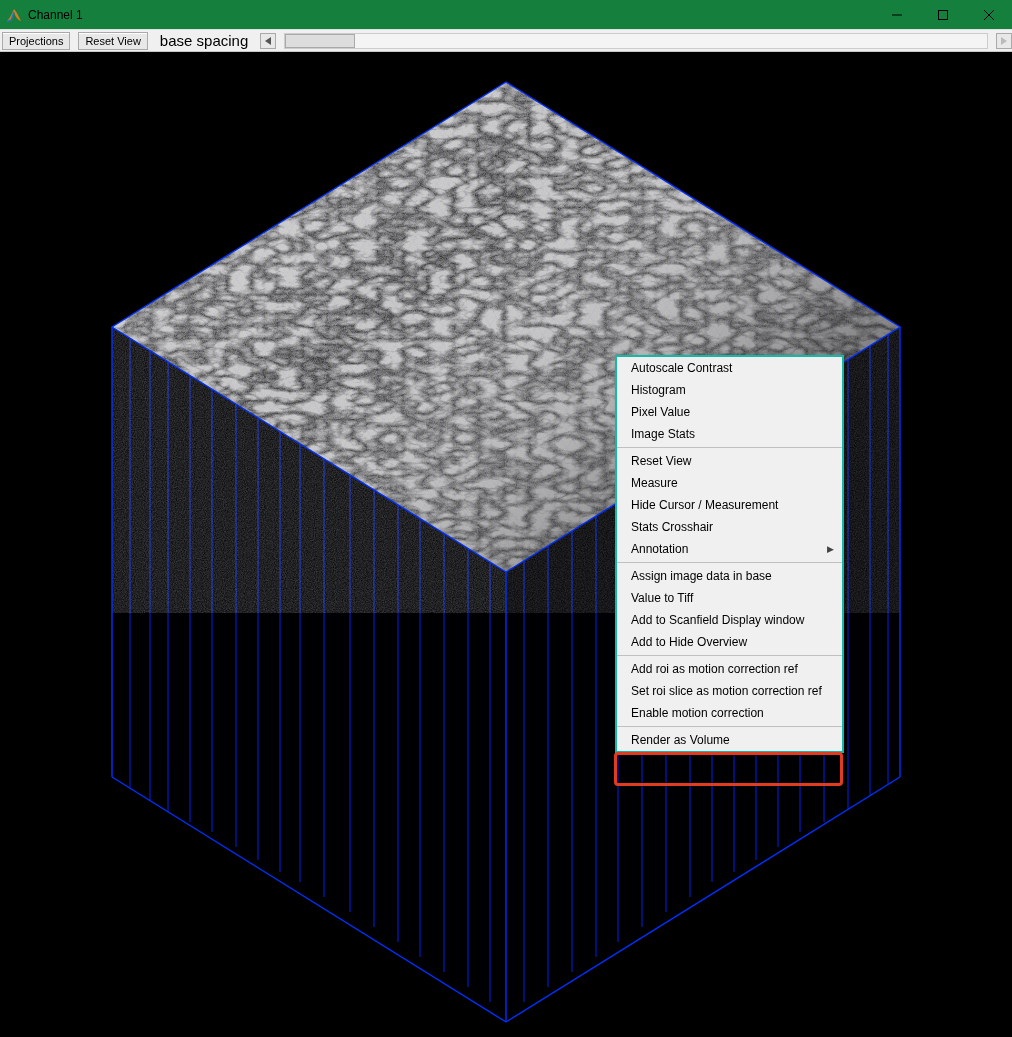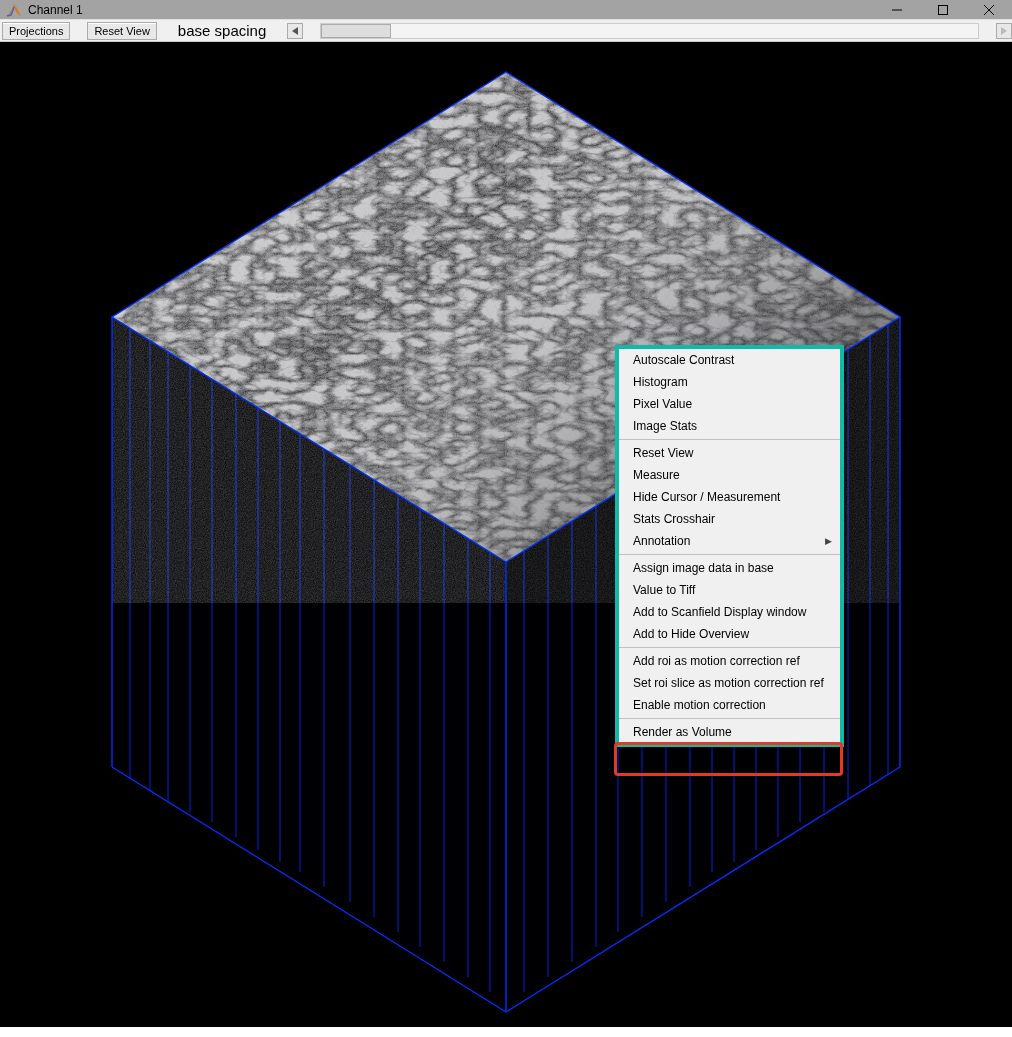--- a/index.html
+++ b/index.html
@@ -1,41 +1,41 @@
 <!DOCTYPE html>
 <html><head>
 <meta charset="utf-8">
 <style>
   * { box-sizing: border-box; margin: 0; padding: 0; }
   html, body { width: 1012px; height: 1037px; font-family: "Segoe UI", Tahoma, sans-serif; font-size: 12px; background: #fff; overflow: hidden; }
 
   
-  .titlebar { height: 20px; display: flex; align-items: center; justify-content: space-between; background: #a3a3a3; padding-left: 6px; border-bottom: 1px solid #e0e0e0; }
+  .titlebar { height: 30px; display: flex; align-items: center; justify-content: space-between; background: #15803d; padding-left: 6px; border-bottom: 1px solid #e0e0e0; }
   .titlebar-left { display: flex; align-items: center; gap: 6px; }
   .app-icon { width: 16px; height: 16px; }
   .title-text { font-size: 12px; color: #000; }
   .win-controls { display: flex; height: 100%; }
   .win-btn { width: 46px; height: 100%; display: flex; align-items: center; justify-content: center; cursor: default; }
   .win-btn svg { width: 10px; height: 10px; }
 
   
-  .toolbar { height: 22px; display: flex; align-items: center; background: #f0f0f0; border-bottom: 1px solid #c8c8c8; gap: 17px; padding-left: 2px; }
+  .toolbar { height: 22px; display: flex; align-items: center; background: #f0f0f0; border-bottom: 1px solid #c8c8c8; gap: 8px; padding-left: 2px; }
   .tool-btn { height: 18px; padding: 0 6px; font-size: 11px; background: #e8e8e8; border: 1px solid #aaa; box-shadow: inset 0 1px 0 #fff; display: flex; align-items: center; }
   .tool-label { font-size: 15px; color: #000; padding: 0 4px; font-family: Arial, sans-serif; }
   .scroll-arrow { width: 16px; height: 16px; background: #e8e8e8; border: 1px solid #aaa; display: flex; align-items: center; justify-content: center; }
   .scroll-arrow.inactive { color: #bbb; }
   .scroll-track { flex: 1; height: 16px; background: #f4f4f4; border: 1px solid #ccc; position: relative; }
   .scroll-thumb { position: absolute; left: 0; top: 0; height: 100%; width: 70px; background: #ddd; border: 1px solid #aaa; }
 
   
   .viewport { position: relative; width: 100%; height: calc(100% - 52px); background: #000; }
   .viewport svg.cube { position:absolute; inset:0; width:100%; height:100%; }
 
   
-  .ctx-menu { position: absolute; left: 615px; top: 303px; width: 229px; background: #f0f0f0; border: 4px solid #14b8a6; box-shadow: 2px 2px 4px rgba(0,0,0,.3); font-size: 12px; color:#000; }
+  .ctx-menu { position: absolute; left: 615px; top: 303px; width: 229px; background: #f0f0f0; border: 2px solid #14b8a6; box-shadow: 2px 2px 4px rgba(0,0,0,.3); font-size: 12px; color:#000; }
   .ctx-item { height: 22px; padding: 0 18px 0 14px; display: flex; align-items: center; position: relative; white-space: nowrap; }
   .ctx-sep { height: 1px; background: #c0c0c0; margin: 2px 0; }
   .ctx-arrow { position: absolute; right: 8px; top: 50%; transform: translateY(-50%); font-size: 9px; color: #444; }
 
   .highlight-box { position: absolute; left: 614px; top: 700px; width: 229px; height: 34px; border: 3px solid #e03c1f; border-radius: 4px; pointer-events: none; }
 </style>
 </head>
 <body>
 
 <div class="titlebar">

